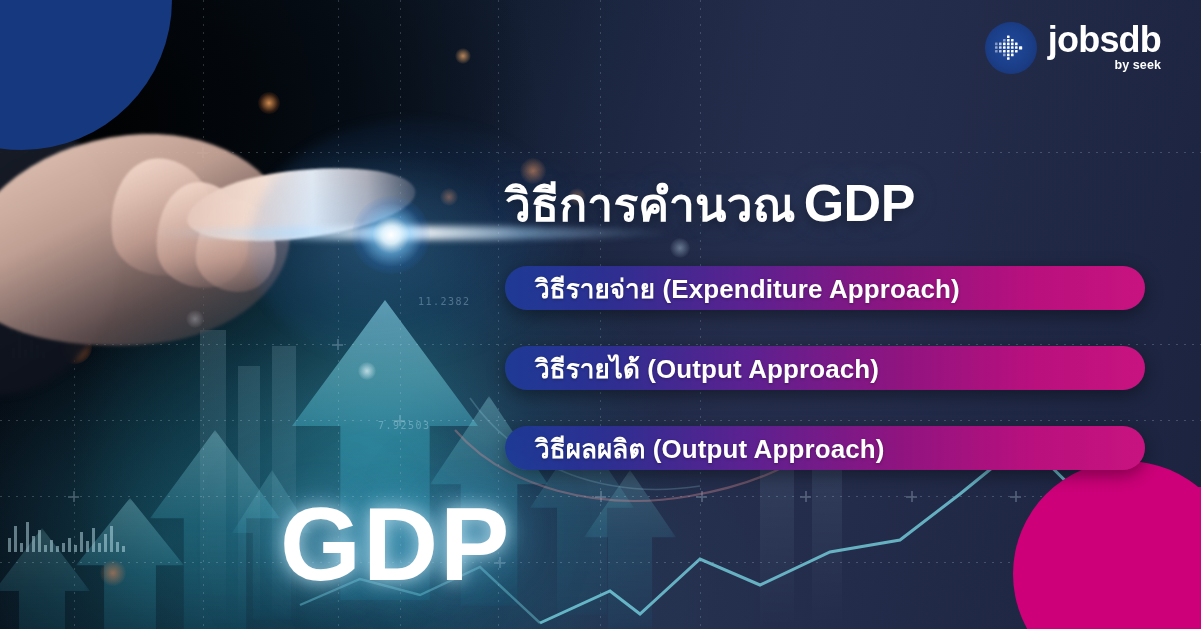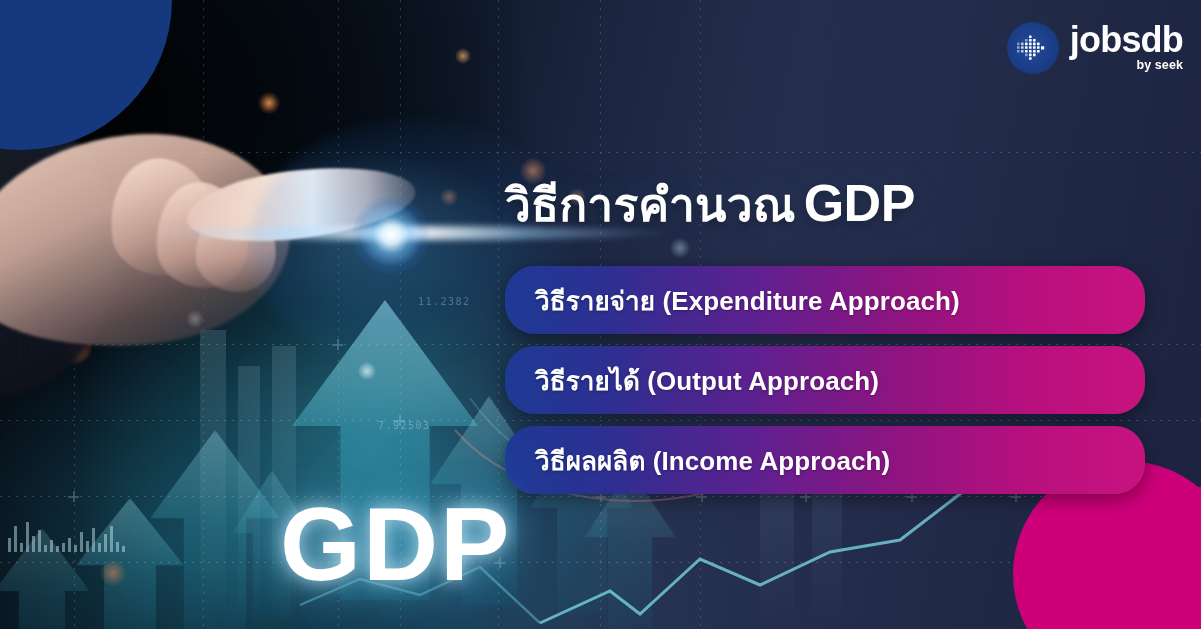--- a/index.html
+++ b/index.html
@@ -135,21 +135,21 @@
     position:absolute; right:-22px; bottom:116px; width:118px; height:26px;
     border-radius:26px; background:#cd0079; opacity:.96;
   }
   .corner-blue-mid{
     position:absolute; right:365px; top:296px; width:112px; height:136px;
     border-radius:50%; background:#1a3f9a; opacity:.0;
   }
 
   
   .logo{
-    position:absolute; right:18px; top:22px;
+    position:absolute; right:40px; top:22px;
     display:flex; align-items:center; gap:11px;
   }
   .logo-mark{
     width:52px; height:52px; border-radius:50%;
     background:radial-gradient(circle at 48% 48%, #204a9c 0%, #1b3e88 55%, #17306b 100%);
     position:relative; flex:0 0 auto;
   }
   .logo-word{ position:relative; line-height:1; padding-bottom:2px; }
   .logo-word .wm{
     display:block; color:#ffffff; font-size:36px; font-weight:700; letter-spacing:-.8px;
@@ -161,21 +161,21 @@
 
   .headline{
     position:absolute; left:505px; top:168px;
     color:#ffffff; font-size:46px; font-weight:700; letter-spacing:.2px;
     text-shadow:0 3px 14px rgba(0,0,0,.55), 0 0 26px rgba(120,170,255,.25);
     white-space:nowrap;
   }
   .headline .en{ font-size:52px; font-weight:800; letter-spacing:-.5px; margin-left:8px; }
 
   .pill{
-    position:absolute; left:505px; height:68px;
+    position:absolute; left:505px; height:44px;
     border-radius:30px;
     display:flex; align-items:center;
     padding:0 30px;
     color:#ffffff; font-size:26px; font-weight:700; letter-spacing:.1px;
     white-space:nowrap;
     background:linear-gradient(90deg,#1e3a95 0%, #2d2f91 16%, #5c2190 38%, #901480 62%, #b8107e 82%, #c8137f 100%);
     box-shadow:0 5px 18px rgba(0,0,0,.40);
     text-shadow:0 1px 3px rgba(0,0,0,.30);
   }
   .pill-1{ top:266px; width:640px; }
@@ -378,18 +378,18 @@
     <span>วิธีการคำนวณ</span><span class="en">GDP</span>
   </div>
 
   <div class="pill pill-1">
     <span>วิธีรายจ่าย (Expenditure Approach)</span>
   </div>
   <div class="pill pill-2">
     <span>วิธีรายได้ (Output Approach)</span>
   </div>
   <div class="pill pill-3">
-    <span>วิธีผลผลิต (Income Approach)</span>
+    <span>วิธีผลผลิต (Output Approach)</span>
   </div>
 
   <div class="gdp-big">GDP</div>
 
 </div>
 
 </body></html>

